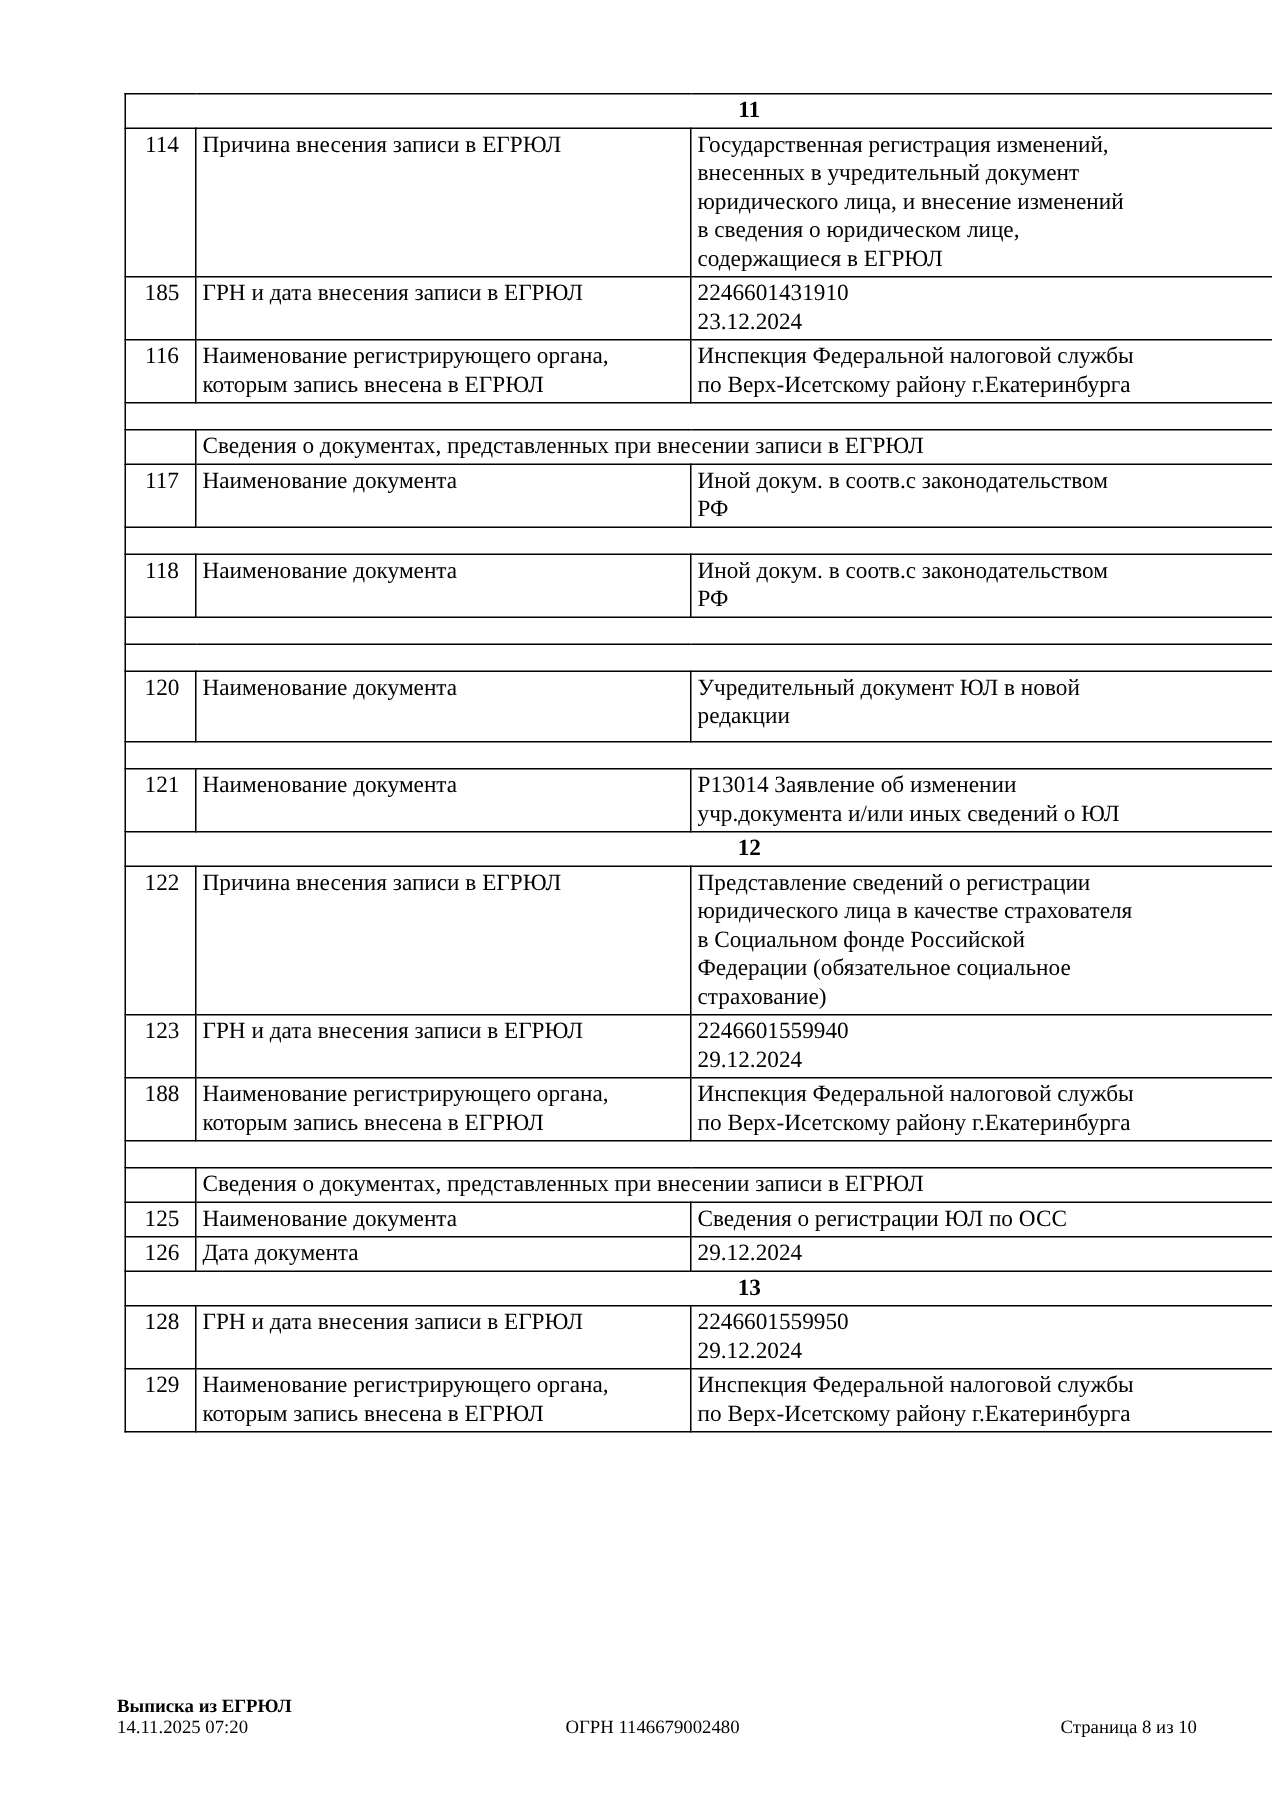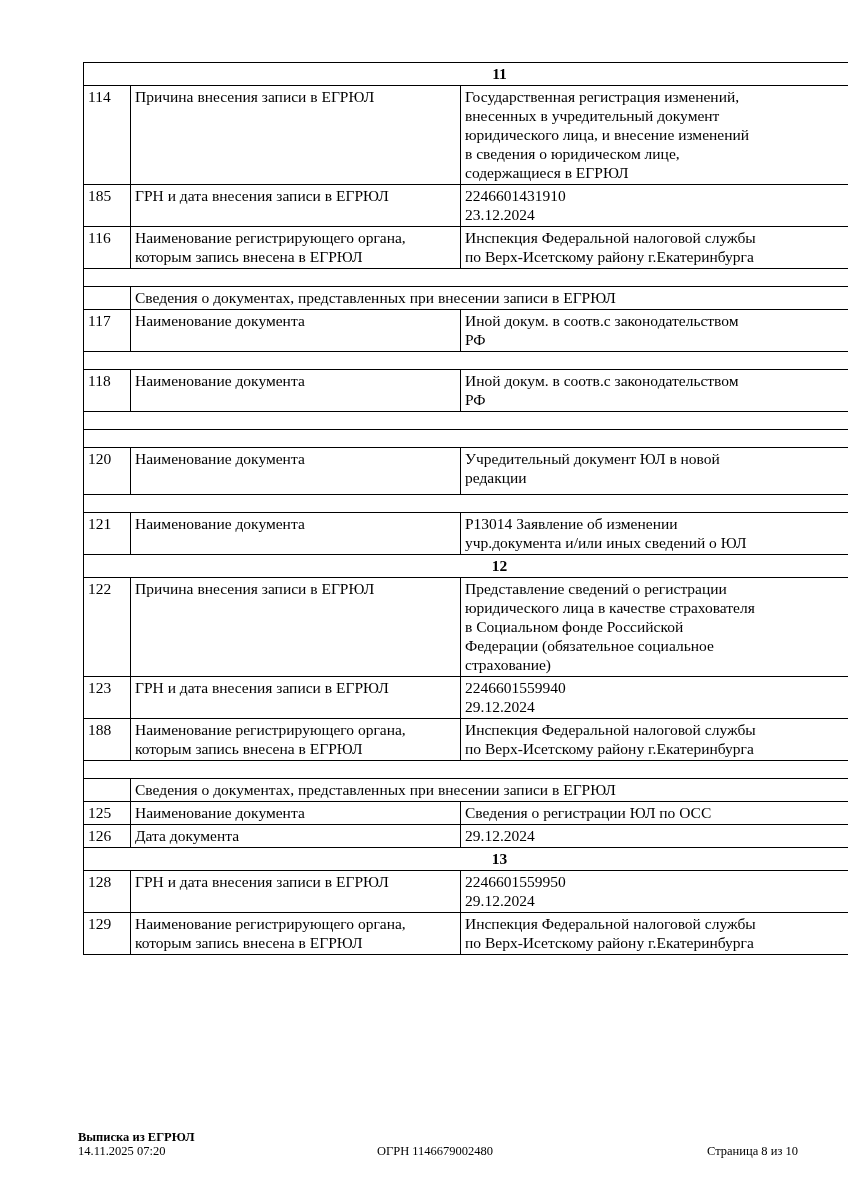--- a/index.html
+++ b/index.html
@@ -22,21 +22,21 @@
   }
   table.egrul td {
     border: 1px solid #000;
     vertical-align: top;
     font-size: 15.5px;
     line-height: 19px;
     padding: 1px 2px 2px 4px;
     overflow: hidden;
   }
   td.num {
-    text-align: left;
+    text-align: center;
     padding-left: 1px; padding-right: 1px;
   }
   td.label, td.value {
     white-space: pre-line;
   }
   td.section-cell {
     text-align: center;
     font-weight: bold;
     padding: 1px 0 2px 0;
   }

